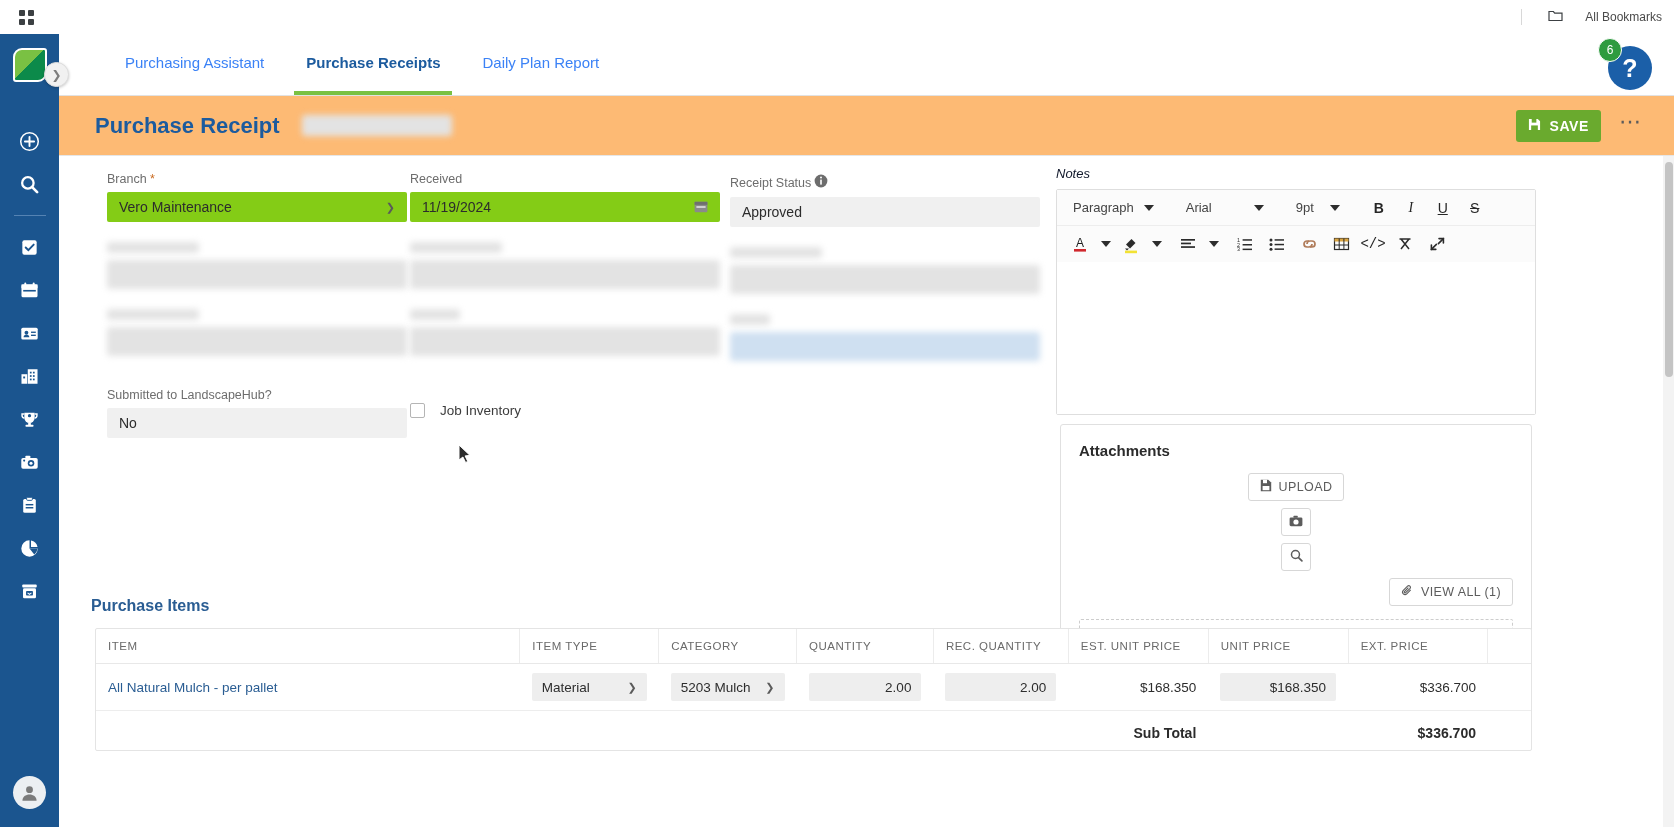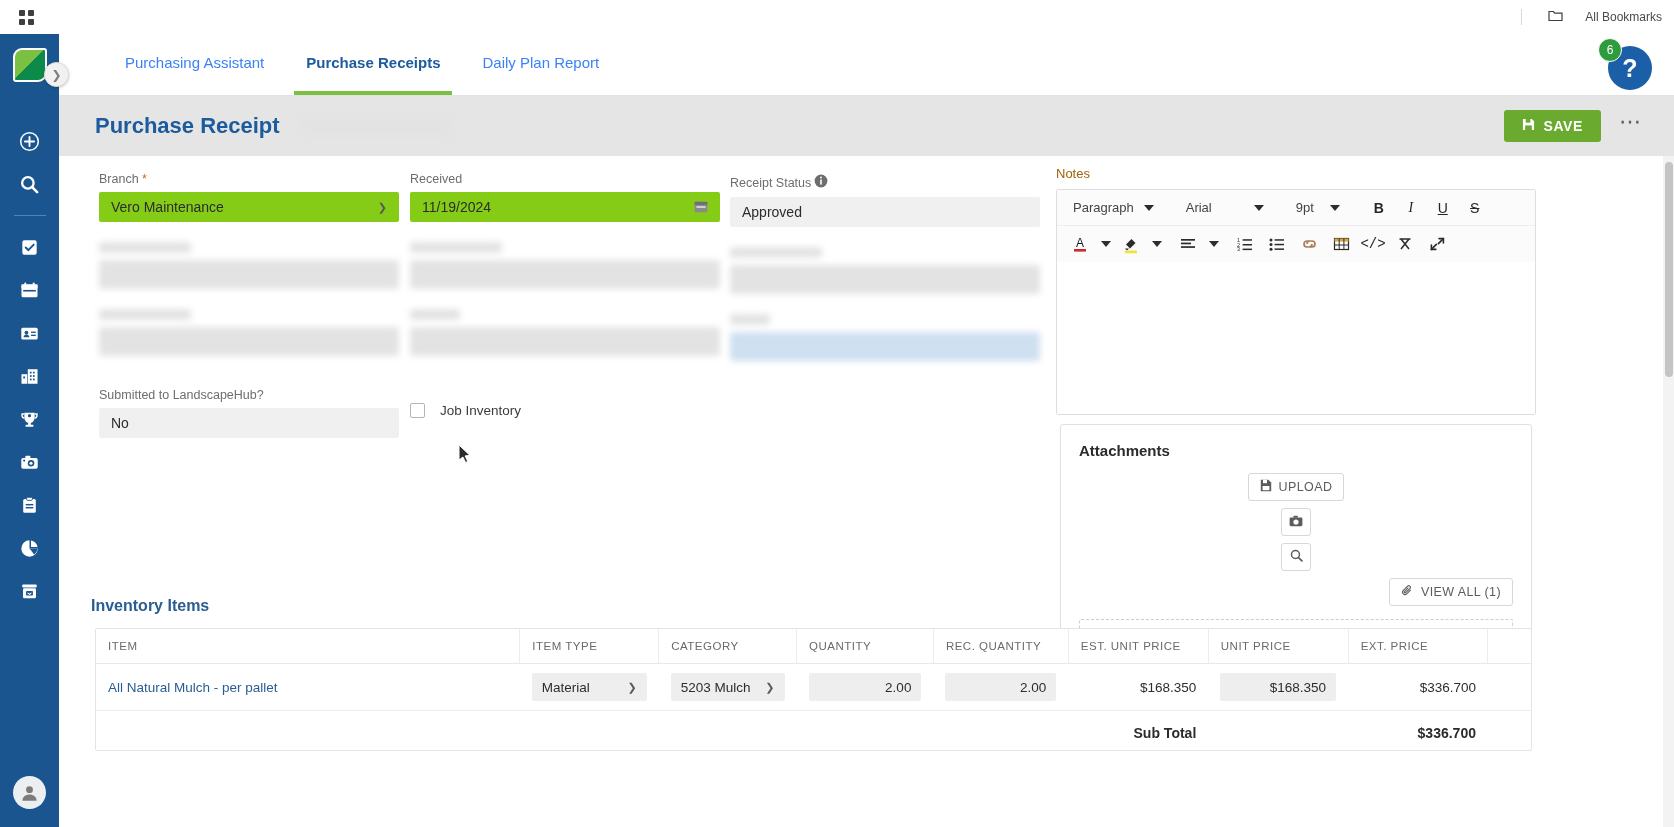--- a/index.html
+++ b/index.html
@@ -78,30 +78,30 @@
   .help-badge {
     position: absolute; right: 30px; top: 4px; width: 24px; height: 24px;
     border-radius: 50%; background: #2e9b3f; color: #ffffff; font-size: 12px;
     display: flex; align-items: center; justify-content: center; z-index: 2;
     border: 1px solid #ffffff;
   }
 
   
   .page-bar {
     position: absolute; left: 59px; top: 96px; width: 1615px; height: 60px;
-    background: #e5e5e5; border-bottom: 1px solid #e6e6e6;
+    background: #fdba74; border-bottom: 1px solid #e6e6e6;
     display: flex; align-items: center; padding: 0 32px 0 36px;
   }
   .page-title { font-size: 22px; font-weight: bold; color: #1c5b9e; }
   .redacted { background: #e3e3e3; border-radius: 3px; filter: blur(3px); }
   .title-redact { width: 150px; height: 21px; margin-left: 22px; }
   .page-bar-right { margin-left: auto; display: flex; align-items: center; gap: 18px; }
   .save-btn {
     background: #6aaa2e; color: #ffffff; border: none; border-radius: 3px;
-    height: 32px; padding: 0 18px; font-size: 14px; font-weight: bold;
+    height: 32px; padding: 0 12px; font-size: 14px; font-weight: bold;
     letter-spacing: .6px; display: flex; align-items: center; gap: 9px;
     cursor: pointer;
   }
   .kebab { color: #5b5b5b; font-size: 22px; letter-spacing: 1px; cursor: pointer;
     line-height: 10px; padding-bottom: 8px; }
 
   
   .content {
     position: absolute; left: 59px; top: 156px; width: 1615px; height: 671px;
     background: #ffffff; overflow: hidden;
@@ -118,32 +118,32 @@
   .field-label { font-size: 12.5px; color: #6d6d6d; margin-bottom: 6px; }
   .req { color: #c96a1f; }
   .field-box {
     background: #84cc16; height: 30px; border-radius: 2px;
     display: flex; align-items: center; padding: 0 12px;
     font-size: 14px; color: #2c2c2c;
   }
   .field-box.ro { background: #f0f0f0; }
   .caret { margin-left: auto; color: #5a5a5a; font-size: 11px; }
 
-  .col-a { position: absolute; left: 40px; top: 16px; width: 300px; }
+  .col-a { position: absolute; left: 48px; top: 16px; width: 300px; }
   .col-b { position: absolute; left: 351px; top: 16px; width: 310px; }
   .col-c { position: absolute; left: 671px; top: 18px; width: 310px; }
 
   .blur-field { margin-top: 20px; }
   .blur-label { height: 11px; width: 92px; margin-bottom: 7px; }
   .blur-val { height: 29px; width: 100%; }
   .blur-val.blue { background: #cfe0f1; }
 
   
   .notes-wrap { position: absolute; left: 997px; top: 10px; width: 480px; }
-  .notes-label { font-size: 13px; color: #a16207; margin-bottom: 8px; }
+  .notes-label { font-size: 13px; color: #0f172a; margin-bottom: 8px; font-style: italic; }
   .notes-box { border: 1px solid #dedede; border-radius: 2px; background:#fff; }
   .rte-row {
     display: flex; align-items: center; height: 36px; padding: 0 8px;
     background: #fbfbfb; gap: 2px;
   }
   .rte-row.r1 { border-bottom: 1px solid #ededed; }
   .rte-sel {
     display: flex; align-items: center; gap: 10px; padding: 0 8px; height: 26px;
     font-size: 13px; color: #444; cursor: pointer; white-space: nowrap;
   }
@@ -611,21 +611,21 @@
             </svg>
           </span>
           <span>VIEW ALL (1)</span>
         </div>
       </div>
       <div class="drop">
         <span>Or Drop Files</span>
       </div>
     </div>
 
-    <div class="pi-title">Inventory Items</div>
+    <div class="pi-title">Purchase Items</div>
     <div class="pi-card">
       <table>
         <thead>
           <tr>
             <th style="width:425px">ITEM</th>
             <th style="width:139px">ITEM TYPE</th>
             <th style="width:138px">CATEGORY</th>
             <th style="width:137px">QUANTITY</th>
             <th style="width:135px">REC. QUANTITY</th>
             <th style="width:140px">EST. UNIT PRICE</th>

